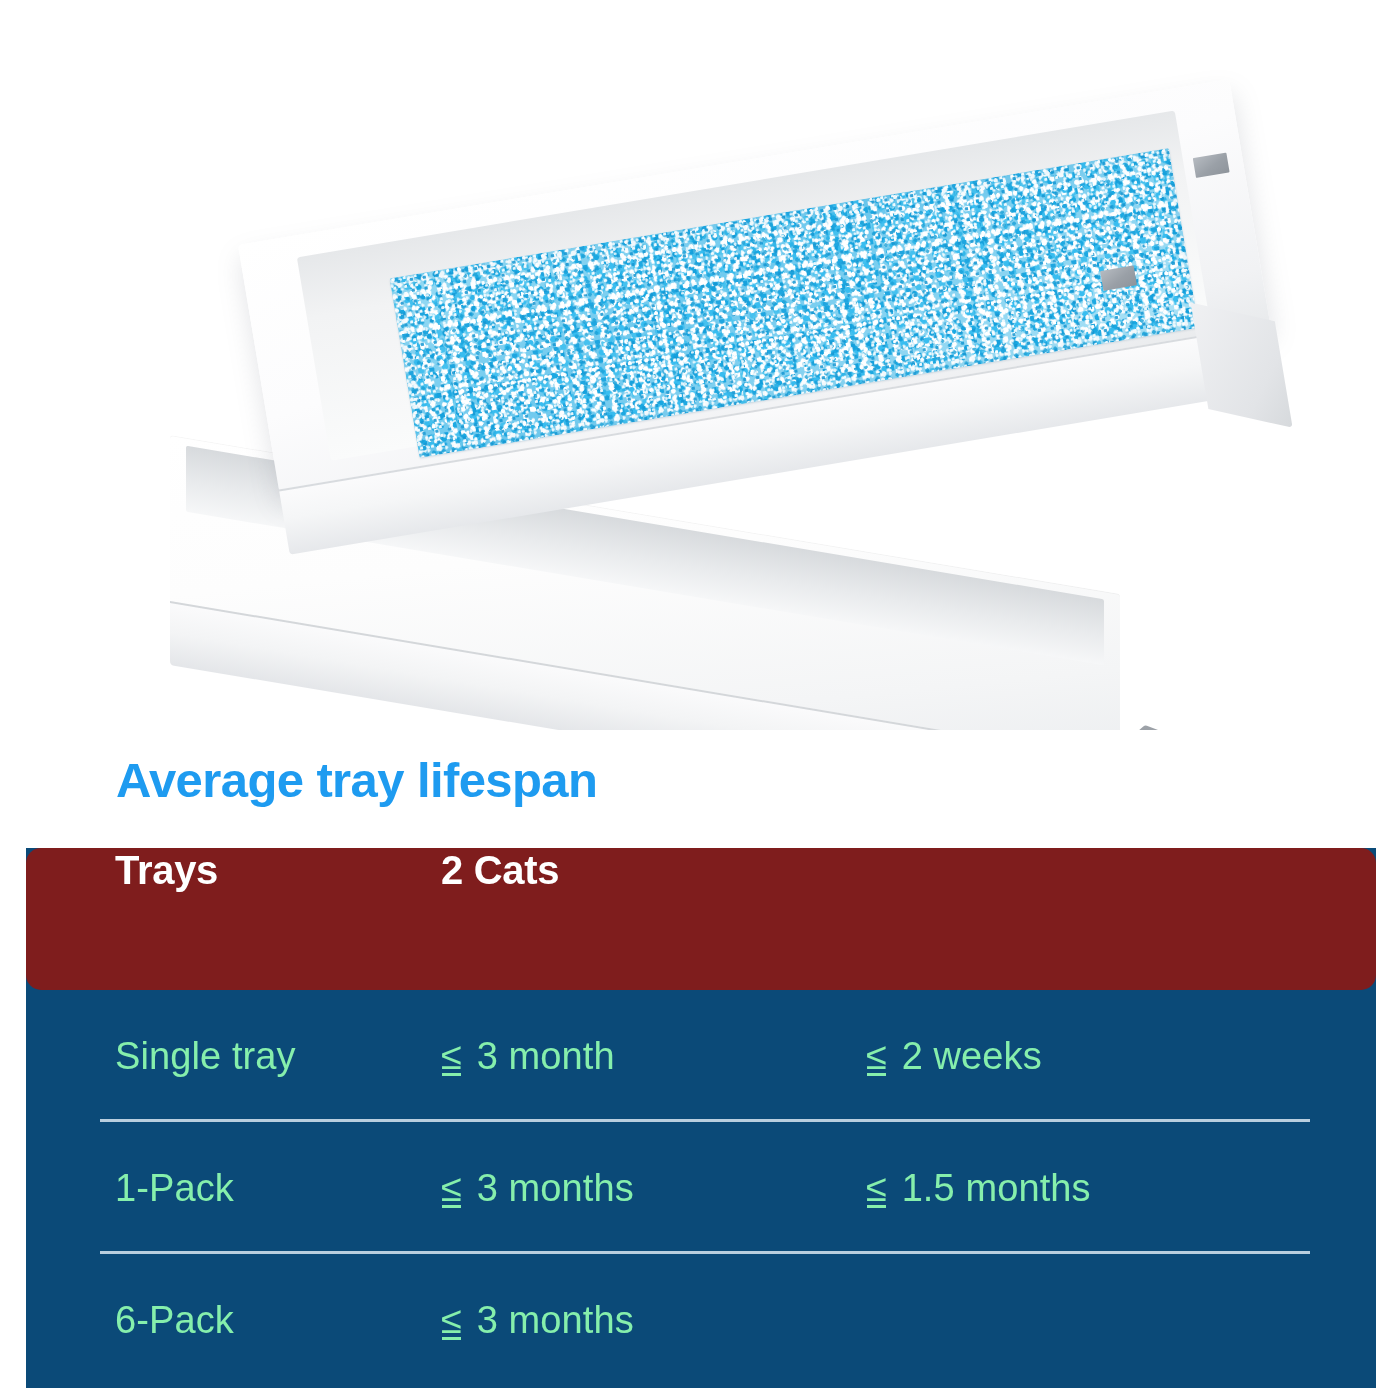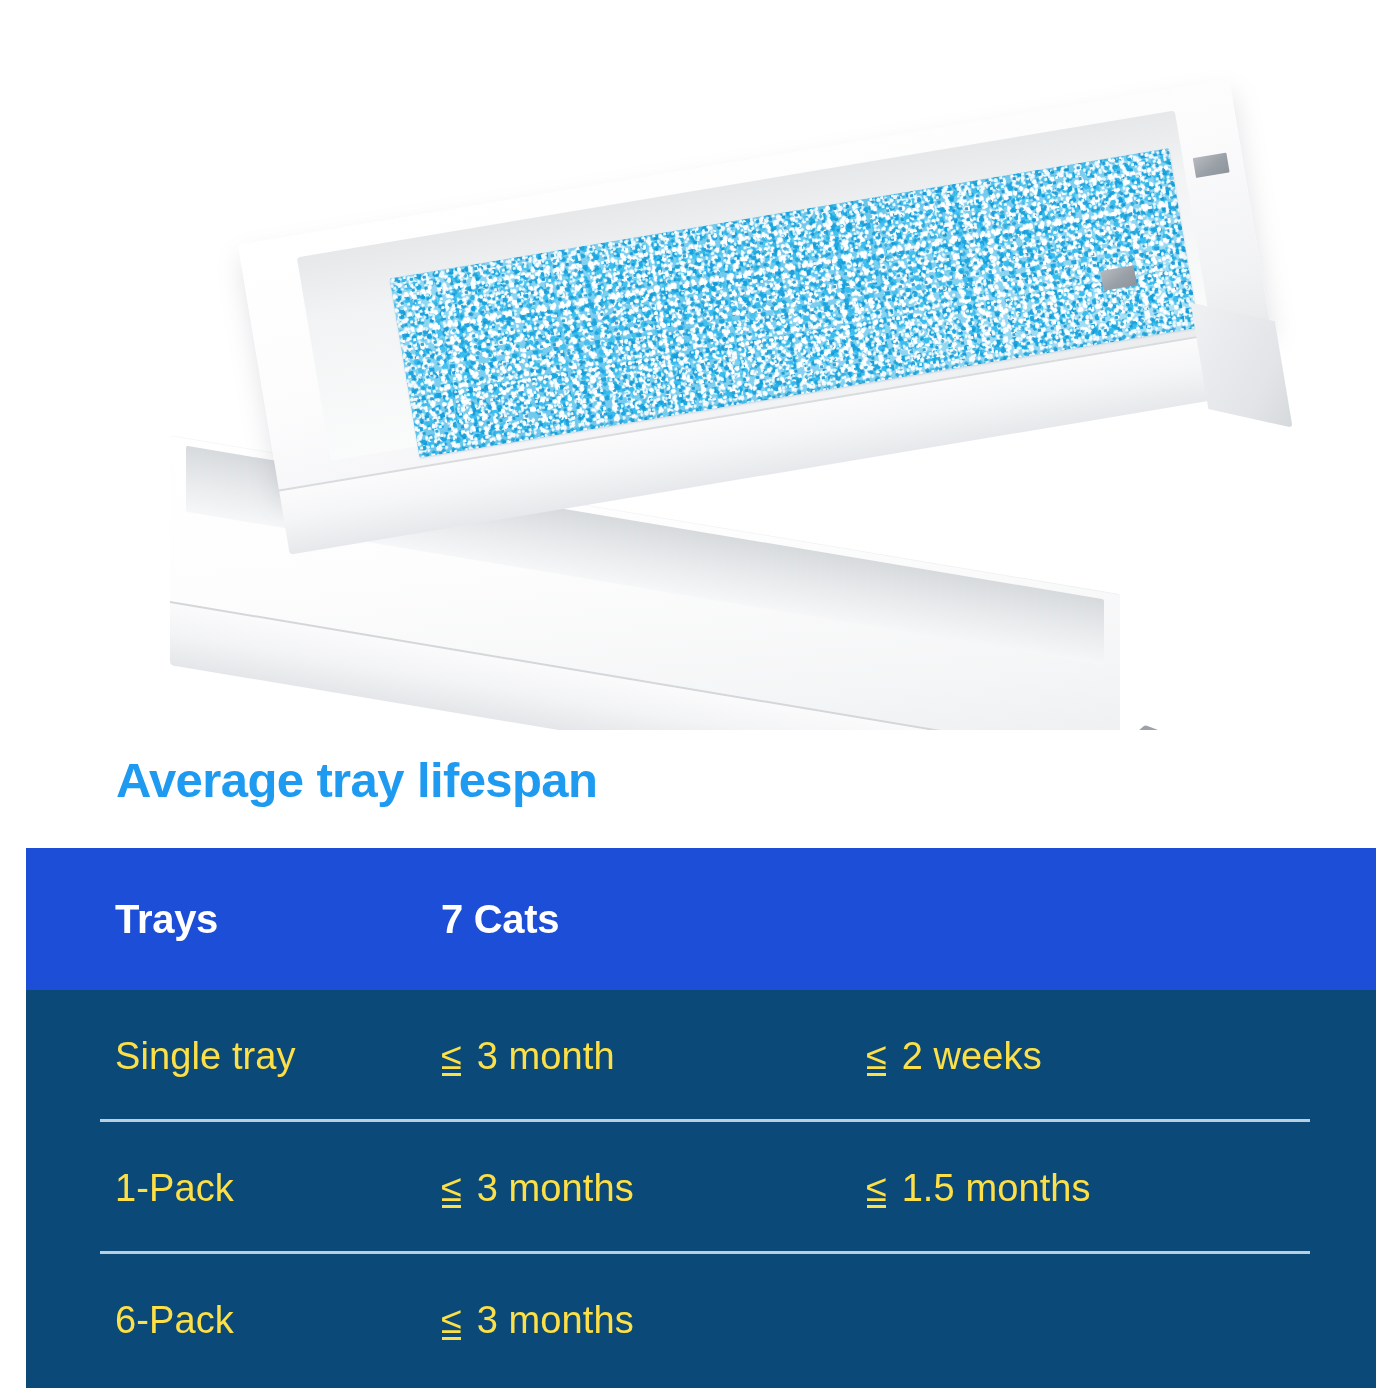--- a/index.html
+++ b/index.html
@@ -224,40 +224,40 @@
     left: 26px;
     top: 838px;
     width: 1350px;
     height: 540px;
     background: #0b4a78;
     overflow: hidden;
   }
 
   .table-head {
     display: flex;
-    align-items: center;
     height: 142px;
-    background: #1d4ed8;
+    background: #7f1d1d;
+    border-radius: 15px;
   }
   .table-head .cell {
     color: #ffffff;
     font-size: 40px;
     font-weight: bold;
     letter-spacing: -0.3px;
     white-space: nowrap;
   }
 
   .table-row {
     display: flex;
     align-items: center;
     height: 132px;
     position: relative;
   }
   .table-row .cell {
-    color: #fde047;
+    color: #86efac;
     font-size: 38px;
     font-weight: normal;
     letter-spacing: 0.1px;
     white-space: nowrap;
   }
   .table-row.divided::after {
     content: "";
     position: absolute;
     left: 74px;
     bottom: 0;
@@ -317,21 +317,21 @@
 
     </div>
   </div>
 
   <div class="section-title">Average tray lifespan</div>
 
   <div class="lifespan-table">
 
     <div class="table-head">
       <div class="cell col-0">Trays</div>
-      <div class="cell col-2">7 Cats</div>
+      <div class="cell col-2">2 Cats</div>
     </div>
 
     <div class="table-row divided">
       <div class="cell col-0">Single tray</div>
       <div class="cell col-1"><span class="lte">≤</span> <span>3 month</span></div>
       <div class="cell col-2"><span class="lte">≤</span> <span>2 weeks</span></div>
     </div>
 
     <div class="table-row divided">
       <div class="cell col-0">1-Pack</div>

